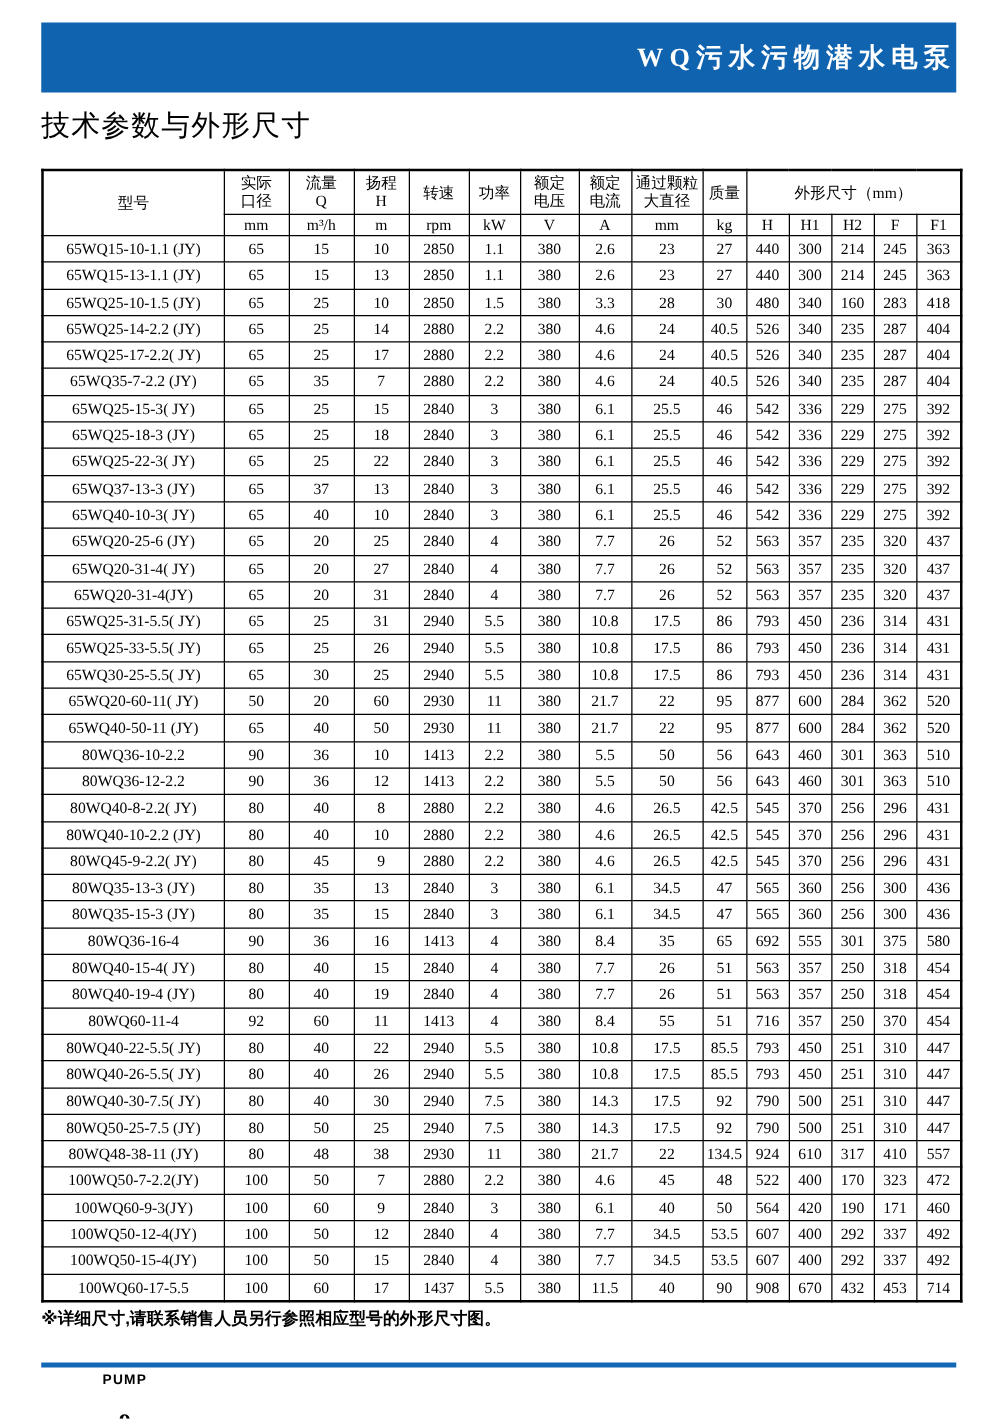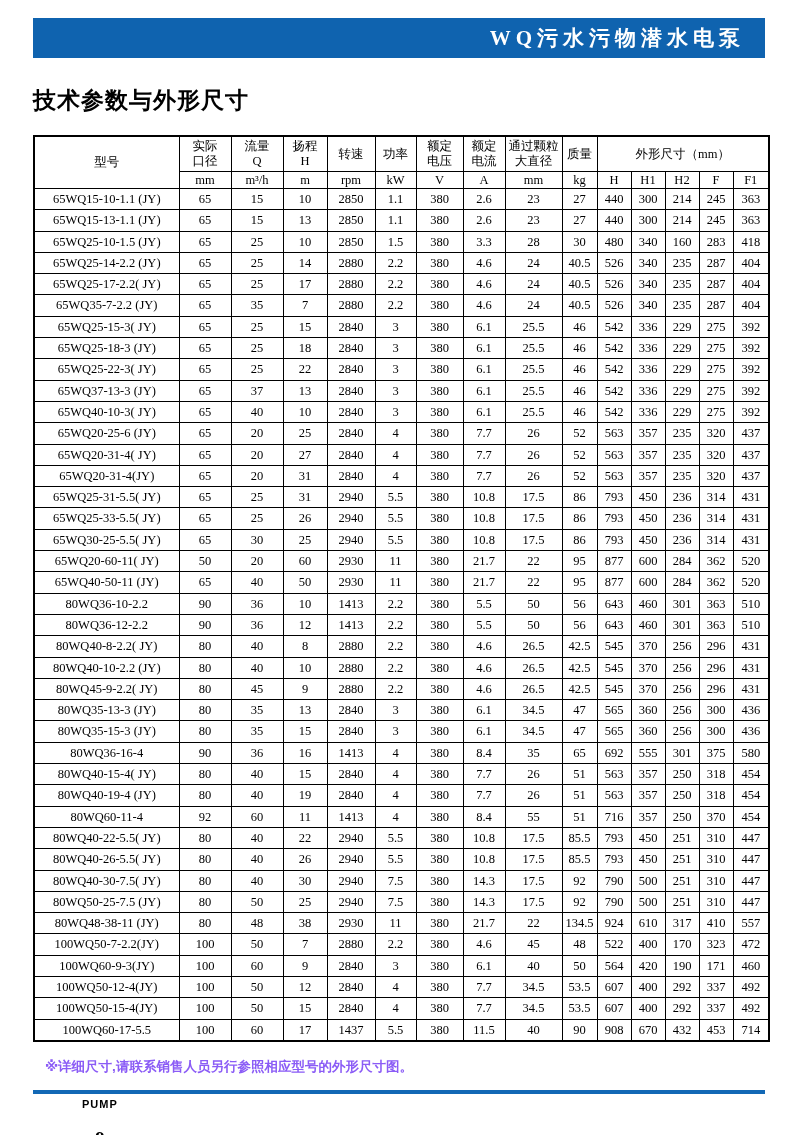--- a/index.html
+++ b/index.html
@@ -1,34 +1,34 @@
 <!DOCTYPE html>
 <html><head>
 <meta charset="utf-8">
 <style>
   html,body{margin:0;padding:0;background:#fff;}
   .page{position:relative;width:800px;height:1135px;background:#ffffff;overflow:hidden;
         font-family:"Liberation Serif","DejaVu Serif",serif;color:#000;}
-  .banner{position:absolute;left:33px;top:18px;width:732px;height:40px;background:#0f63af;
-          display:flex;align-items:center;justify-content:flex-end;box-sizing:border-box;padding-right:20px;}
+  .banner{position:absolute;left:33px;top:18px;width:732px;height:56px;background:#0f63af;
+          display:flex;align-items:center;justify-content:flex-end;box-sizing:border-box;}
   .banner-title{color:#ffffff;font-size:21px;font-weight:600;letter-spacing:5px;}
   .page-title{position:absolute;left:33px;top:85px;margin:0;
               font-family:"Liberation Sans","DejaVu Sans",sans-serif;
-              font-size:23px;font-weight:700;letter-spacing:1px;color:#000;}
+              font-size:23px;font-weight:400;letter-spacing:1px;color:#000;}
   table.spec{position:absolute;left:33px;top:135px;width:735px;border-collapse:collapse;
              table-layout:fixed;text-align:center;font-size:12.5px;}
   table.spec{border:2px solid #000;}
   .spec th,.spec td{border:1px solid #000;padding:0;overflow:hidden;}
   .spec thead th{font-weight:normal;white-space:pre-line;line-height:1.2;font-size:12.5px;}
   .spec thead tr.names th{height:34px;}
   .spec thead tr.units th{height:16px;}
   .spec tbody td{height:20.3px;line-height:20.3px;white-space:nowrap;}
-  .note{position:absolute;left:33px;top:1046px;margin:12px;
+  .note{position:absolute;left:33px;top:1046px;margin:0;
         font-family:"Liberation Sans","DejaVu Sans",sans-serif;
-        font-size:13.5px;font-weight:700;color:#8b5cf6;}
+        font-size:13.5px;font-weight:700;color:#000000;}
   .footer-rule{position:absolute;left:33px;top:1090px;width:732px;height:4px;background:#1268b5;}
   .footer{position:absolute;left:82px;top:1098px;display:flex;align-items:center;gap:9px;height:22px;flex-direction:column;}
   .footer-brand{font-family:"Liberation Sans","DejaVu Sans",sans-serif;font-weight:700;
                 font-size:11px;letter-spacing:1px;}
   .footer-sep{width:1px;height:20px;background:#000;}
   .footer-page{font-size:19px;font-weight:600;}
 </style>
 </head>
 <body>
 

